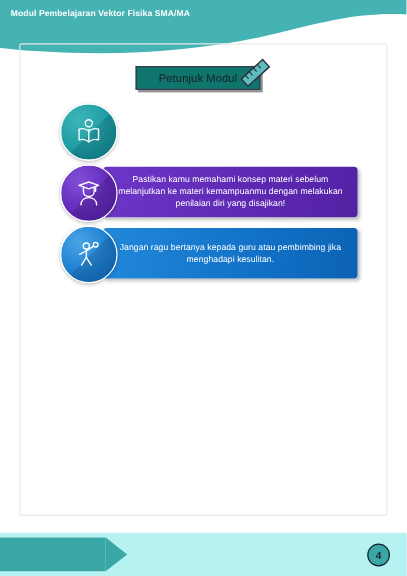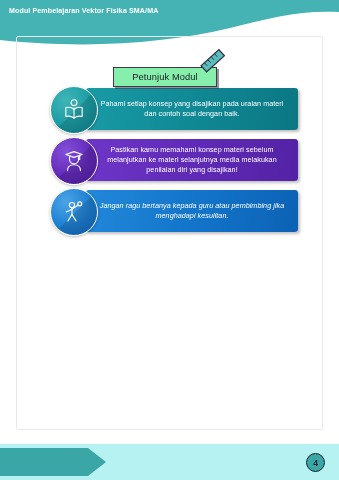--- a/index.html
+++ b/index.html
@@ -64,24 +64,24 @@
     position: absolute;
     left: 113px;
     top: 51px;
     width: 112px;
     height: 22px;
     z-index: 5;
   }
   .title-box {
     position: absolute;
     left: 0;
-    top: 16px;
+    top: 4px;
     width: 104px;
     height: 20px;
-    background: #86efac;
+    background: #0f766e;
     border: 1.2px solid #3a3a4a;
     box-sizing: border-box;
     display: flex;
     align-items: center;
     justify-content: center;
     box-shadow: 2px 2px 0 rgba(60,60,70,0.55);
   }
   .title-box-label {
     font-size: 9.3px;
     color: #1b1b24;
@@ -176,21 +176,21 @@
   .c-blue  { background: radial-gradient(circle at 32% 28%, #3a9de4 0%, #1878cf 55%, #0a5fb8 100%); }
   .b-blue  { background: linear-gradient(100deg, #1e82d6 0%, #0f6ec6 55%, #0a5cb0 100%); color:#1e82d6; }
 
   .c-indigo{ background: radial-gradient(circle at 32% 28%, #4f54c0 0%, #33339b 55%, #262784 100%); }
   .b-indigo{ background: linear-gradient(100deg, #3a3ba8 0%, #2c2c92 55%, #242481 100%); color:#3a3ba8; }
 
   .c-purple{ background: radial-gradient(circle at 32% 28%, #8250d8 0%, #6329bb 55%, #4f1fa0 100%); }
   .b-purple{ background: linear-gradient(100deg, #6e36c8 0%, #5e29b4 55%, #5322a4 100%); color:#6e36c8; }
 
   .c-blue2 { background: radial-gradient(circle at 32% 28%, #4aa4e6 0%, #1d7fd2 55%, #0f63b6 100%); }
-  .b-blue2 { background: linear-gradient(100deg, #2288da 0%, #1273c8 55%, #0c62b4 100%); color:#2288da;font-style:italic; }
+  .b-blue2 { background: linear-gradient(100deg, #2288da 0%, #1273c8 55%, #0c62b4 100%); color:#2288da; }
 
   
   .footer-bar {
     position: absolute;
     left: 0;
     bottom: 0;
     width: 339px;
     height: 36px;
     background: #b6f2f2;
   }
@@ -277,39 +277,36 @@
         <line x1="16" y1="14" x2="16" y2="19.5" stroke="#2e2e3c" stroke-width="1.2"></line>
         <line x1="22" y1="14" x2="22" y2="19.5" stroke="#2e2e3c" stroke-width="1.2"></line>
         <line x1="28" y1="14" x2="28" y2="19.5" stroke="#2e2e3c" stroke-width="1.2"></line>
       </g>
     </svg>
   </div>
 
   <div class="items">
 
     <div class="item">
-      <div class="item-banner b-teal">
-        <div class="item-text">Pahami setiap konsep yang disajikan pada uraian materi dan contoh soal dengan baik.</div>
-      </div>
       <div class="item-circle c-teal">
         <div class="circle-shadow"></div>
         <svg width="26" height="26" viewBox="0 0 32 32" fill="none" stroke="#ffffff" stroke-width="1.4" stroke-linecap="round" stroke-linejoin="round">
           <circle cx="16" cy="7" r="3.6"></circle>
           <path d="M16 13.5 L16 25"></path>
           <path d="M16 15 C13 12.6 9 12.2 6 13 L6 24 C9 23.2 13 23.6 16 26"></path>
           <path d="M16 15 C19 12.6 23 12.2 26 13 L26 24 C23 23.2 19 23.6 16 26"></path>
         </svg>
       </div>
     </div>
 
 
 
     <div class="item">
       <div class="item-banner b-purple">
-        <div class="item-text">Pastikan kamu memahami konsep materi sebelum melanjutkan ke materi selanjutnya media melakukan penilaian diri yang disajikan!</div>
+        <div class="item-text">Pastikan kamu memahami konsep materi sebelum melanjutkan ke materi kemampuanmu dengan melakukan penilaian diri yang disajikan!</div>
       </div>
       <div class="item-circle c-purple">
         <div class="circle-shadow"></div>
         <svg width="26" height="26" viewBox="0 0 32 32" fill="none" stroke="#ffffff" stroke-width="1.4" stroke-linecap="round" stroke-linejoin="round">
           <path d="M6 8 L16 4.5 L26 8 L16 11.5 Z"></path>
           <path d="M23 9.2 L23 14"></path>
           <path d="M10.5 10.5 L10.5 14.5 C10.5 17.4 13 19.4 16 19.4 C19 19.4 21.5 17.4 21.5 14.5 L21.5 10.5"></path>
           <path d="M8 28 C8 23 11.6 20.6 16 20.6 C20.4 20.6 24 23 24 28"></path>
         </svg>
       </div>

